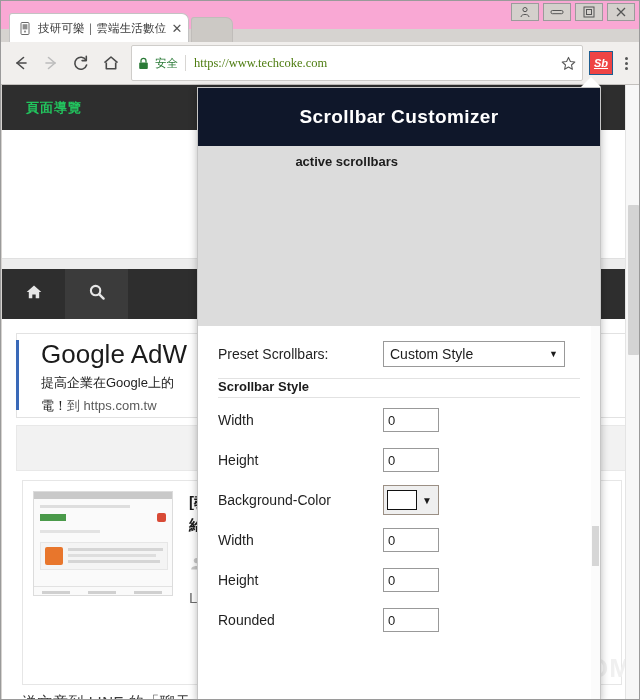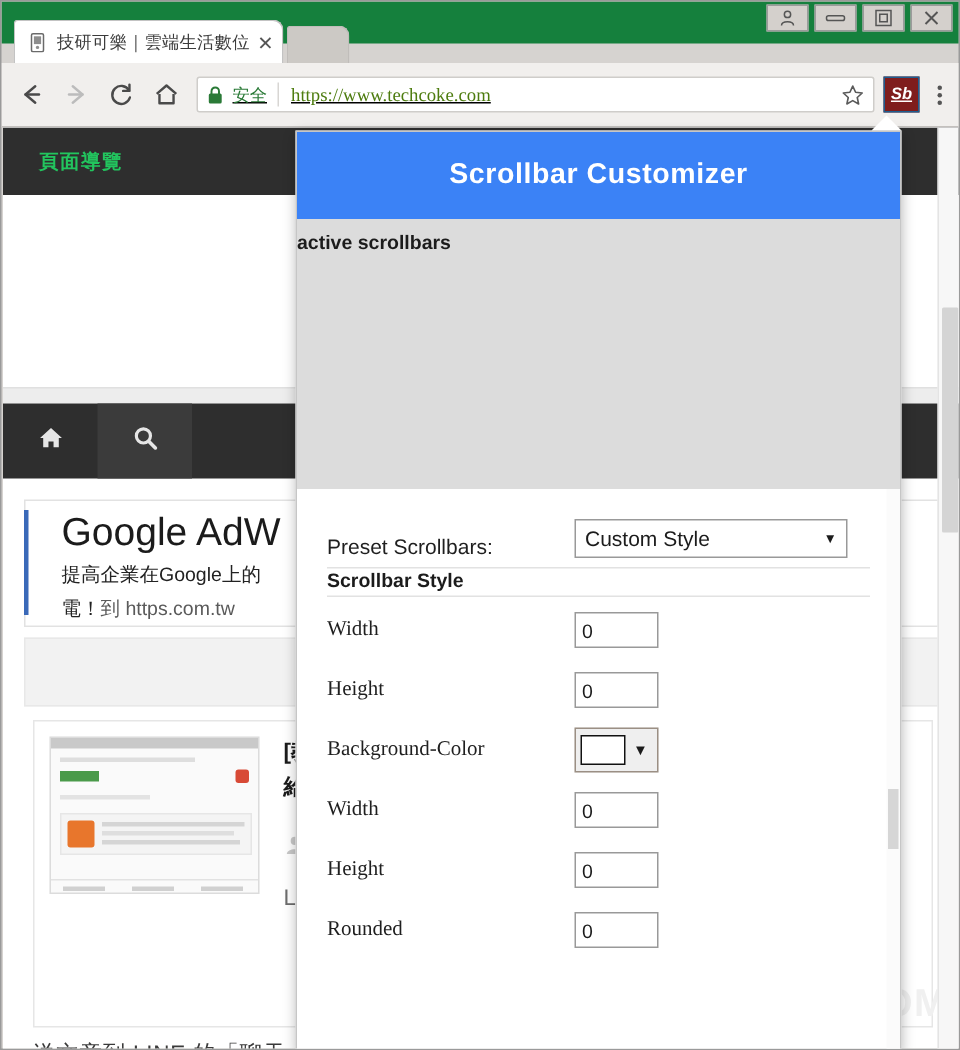--- a/index.html
+++ b/index.html
@@ -17,21 +17,21 @@
     width: 640px; height: 700px;
     background: #d6d3d0;
     border: 1px solid #9a9a9a;
     overflow: hidden;
   }
 
   
   #tab-strip {
     position: absolute; left: 0; top: 0;
     width: 640px; height: 28px;
-    background: #15803d;
+    background: #f9a8d4;
   }
   #window-controls {
     position: absolute; right: 6px; top: 2px;
     display: flex; gap: 4px; align-items: center;
   }
   .win-btn {
     width: 28px; height: 18px;
     border: 1px solid #9b9b9b;
     background: #d4d0cc;
     display: flex; align-items: center; justify-content: center;
@@ -90,45 +90,44 @@
   .nav-btn {
     width: 28px; height: 28px;
     display: flex; align-items: center; justify-content: center;
     color: #5a5a5a;
     flex: 0 0 28px;
     margin-right: 2px;
   }
   .nav-btn.disabled { color: #bcbcbc; }
   #omnibox {
     flex: 1 1 auto;
-    height: 24px;
+    height: 36px;
     background: #ffffff;
     border: 1px solid #cfcdca;
     border-radius: 2px;
     display: flex; align-items: center;
     padding: 0 6px;
     margin: 0 6px 0 4px;
-    text-decoration: underline;
   }
   #lock-icon { flex: 0 0 12px; margin-right: 5px; display:flex; align-items:center; }
   #secure-label {
     font-size: 11.5px; color: #2a7a37; margin-right: 7px; white-space: nowrap;
   }
   #omnibox-divider {
     width: 1px; height: 16px; background: #d8d6d3; margin-right: 8px; flex:0 0 1px;
   }
   #omnibox-url {
     flex: 1 1 auto; font-size: 12.5px; color: #4d7c0f;
     font-family: "Liberation Serif", serif;
     white-space: nowrap; overflow: hidden;
   }
   #bookmark-star { flex: 0 0 16px; color:#5a5a5a; display:flex; align-items:center; justify-content:center;}
   #ext-icon {
     flex: 0 0 24px; width: 24px; height: 24px;
-    background: #7f1d1d;
+    background: #ef4444;
     border: 1px solid #1e5e90;
     display: flex; align-items: center; justify-content: center;
     color: #ffffff; font-weight: bold; font-size: 11px;
     font-style: italic;
     margin-right: 4px;
     text-decoration: underline;
   }
   #menu-dots {
     flex: 0 0 18px; display:flex; flex-direction:column; align-items:center;
     justify-content:center; gap:2px;
@@ -276,64 +275,64 @@
     position: absolute; left: 196px; top: 86px;
     width: 404px; height: 614px;
     background: #ffffff;
     border: 1px solid #c6c6c6;
     box-shadow: 0 2px 8px rgba(0,0,0,0.28);
     z-index: 20;
     overflow: hidden;
   }
   #popup-header {
     width: 100%; height: 58px;
-    background: #3b82f6;
+    background: #0f172a;
     display: flex; align-items: center; justify-content: center;
   }
   #popup-title {
     color: #ffffff; font-size: 19px; font-weight: bold; letter-spacing: 0.4px;
   }
   #preview-panel {
     margin: 0; width: 100%; height: 180px;
     background: #dcdcdc;
     position: relative;
   }
   #preview-labels {
     display: flex; padding: 8px 0 0 0;
   }
   .preview-label {
     font-size: 13px; font-weight: bold; color: #1c1c1c;
-    text-align: left;
+    text-align: right;
   }
   #label-active { width: 200px; }
   #label-inactive { width: 200px; }
 
   #popup-body {
     padding: 0 20px;
     position: relative;
     height: 376px;
     overflow: hidden;
   }
   .field-row {
     display: flex; align-items: center;
     height: 40px;
   }
   .field-label {
     width: 165px; flex: 0 0 165px;
-    font-size: 14px; color: #1f1f1f; font-family: Liberation Serif, serif;
+    font-size: 14px; color: #1f1f1f;
   }
   .text-input {
     width: 56px; height: 24px;
     border: 1px solid #999; background: #ffffff;
     font-size: 13px; color: #1b1b1b;
     padding: 0 4px;
     font-family: "Liberation Sans", sans-serif;
   }
   #preset-row {
-    display: flex; align-items: flex-end; height: 46px; padding-top: 10px;
+    display: flex; align-items: center; height: 46px; padding-top: 10px;
   }
   #preset-label { width: 165px; flex: 0 0 165px; font-size: 14px; color: #1f1f1f; }
   #preset-select {
     width: 182px; height: 26px;
     border: 1px solid #999; background: #ffffff;
     font-size: 14px; color: #1b1b1b;
     display: flex; align-items: center; justify-content: space-between;
     padding: 0 6px;
   }
   #preset-caret { font-size: 9px; color: #1b1b1b; }

